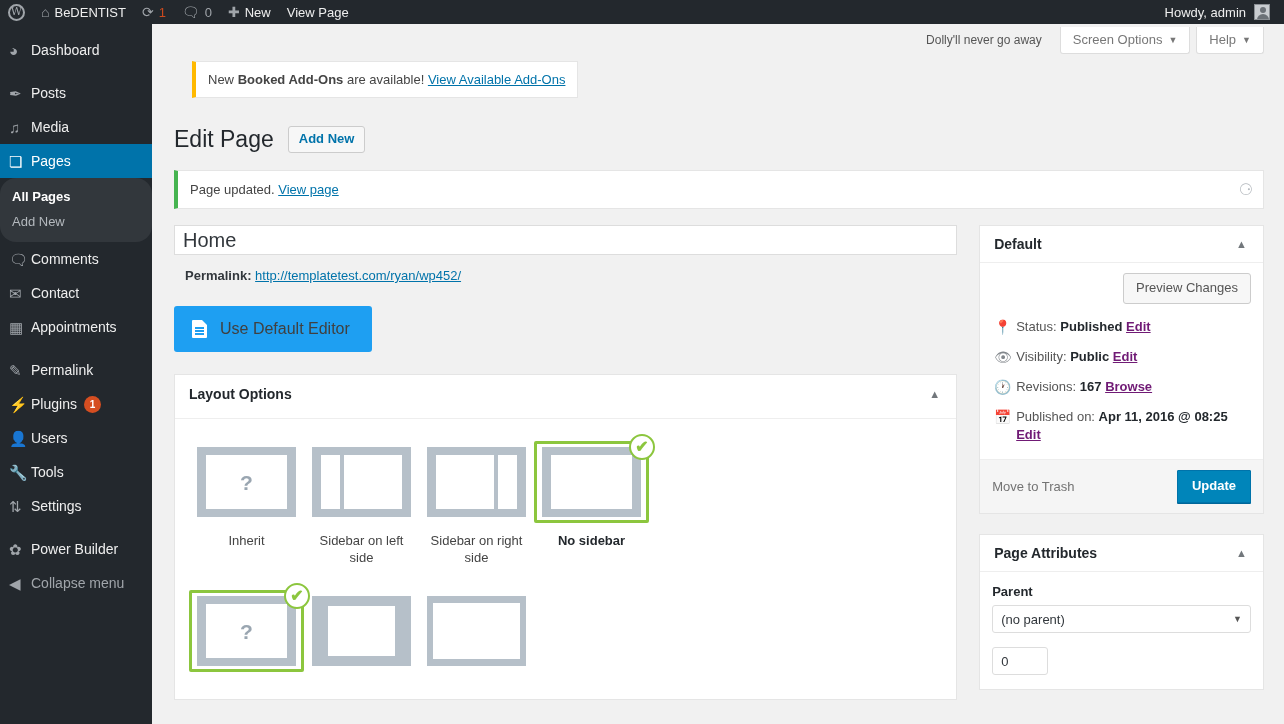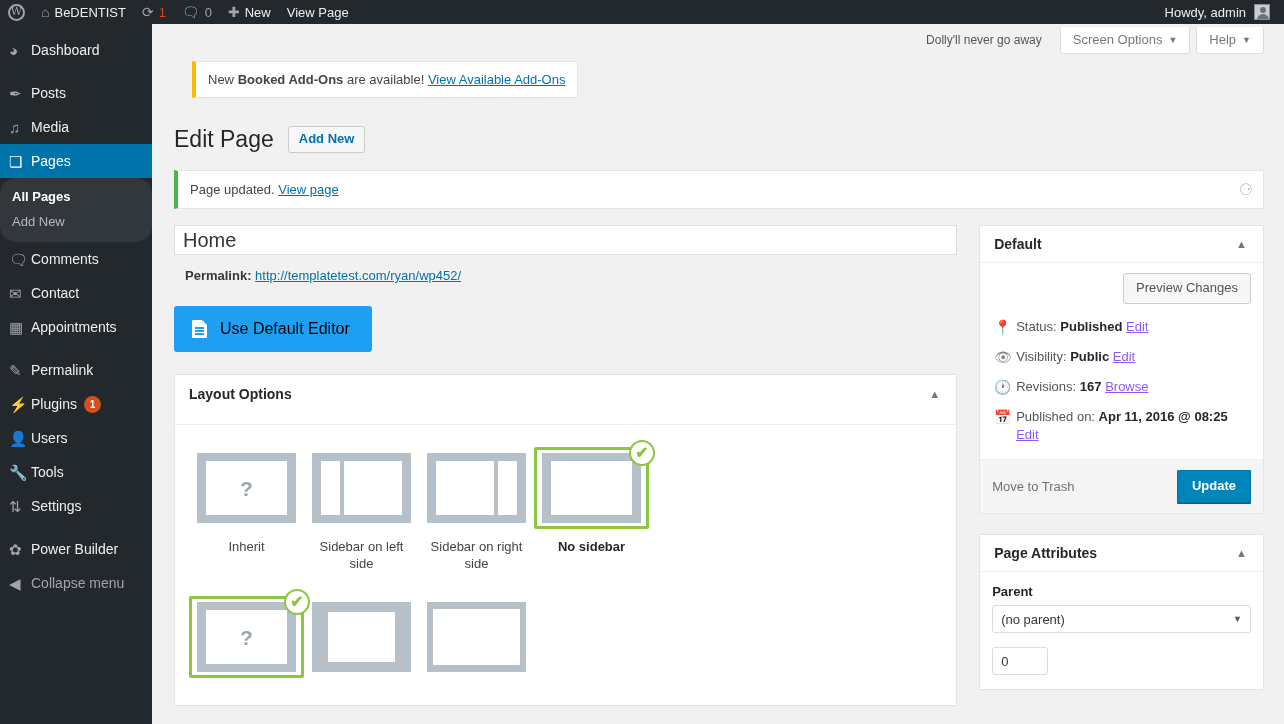--- a/index.html
+++ b/index.html
@@ -168,21 +168,21 @@
     padding: 3px 8px; outline: none;
     font-family: "Liberation Sans", sans-serif;
   }
   .permalink { font-size: 13px; color: #32373c; margin: 13px 0 0 11px; }
   .permalink b { font-weight: 700; }
   .permalink a { color: #0073aa; }
 
   .default-editor-btn {
     margin-top: 23px;
     display: inline-flex; align-items: center;
-    background: #1e9ff2; color: #000000;
+    background: #1e9ff2; color: #404040;
     border: none; border-radius: 3px;
     font-size: 16px; padding: 14px 22px 14px 18px;
     cursor: pointer;
     font-family: "Liberation Sans", sans-serif;
   }
   .default-editor-btn .doc-ico {
     width: 15px; height: 18px; margin-right: 13px;
     background: #fff; position: relative; border-radius: 1px;
   }
   .default-editor-btn .doc-ico::before {
@@ -192,21 +192,21 @@
   .default-editor-btn .doc-ico::after {
     content:""; position:absolute; left:3px; top:7px; width:9px; height:1.5px;
     background:#1e9ff2; box-shadow: 0 3px 0 #1e9ff2, 0 6px 0 #1e9ff2;
   }
 
   .postbox {
     background: #fff; border: 1px solid #e5e5e5; margin-top: 22px;
   }
   .postbox-head {
     display: flex; align-items: center; justify-content: space-between;
-    padding: 11px 12px 22px 14px;
+    padding: 11px 12px 16px 14px;
     border-bottom: 1px solid #eee;
   }
   .postbox-head h2 { font-size: 14px; font-weight: 600; color: #23282d; }
   .toggle-ind { color: #72777c; font-size: 11px; padding-right: 4px; cursor: pointer; }
   .postbox-body { padding: 22px 14px 10px 14px; }
 
   .layout-grid { display: flex; flex-wrap: wrap; }
   .layout-item {
     width: 115px; margin-right: 0px; margin-bottom: 8px;
     cursor: pointer;
@@ -260,21 +260,21 @@
     line-height: 18px;
   }
   .misc-row {
     display: flex; align-items: flex-start;
     font-size: 13px; color: #555; padding: 6px 0 6px 2px; line-height: 18px;
   }
   .misc-row .ico {
     width: 22px; color: #82878c; font-size: 14px; line-height: 18px; flex: none;
   }
   .misc-row b { color: #23282d; }
-  .misc-row a { color: #8b5cf6; text-decoration: underline; }
+  .misc-row a { color: #701a75; text-decoration: underline; font-weight: bold; }
   .major-actions {
     display: flex; align-items: center; justify-content: space-between;
     padding: 10px 12px; margin-top: 9px;
     border-top: 1px solid #eee; background: #f5f5f5;
   }
   .trash-link { color: #737373; font-size: 13px; text-decoration: none; cursor: pointer; }
   .update-btn {
     background: #0085ba; border: 1px solid #0073aa;
     border-radius: 1px; color: #fff; font-size: 13px; font-weight: 600;
     padding: 6px 14px 7px 14px; cursor: pointer; line-height: 18px;

